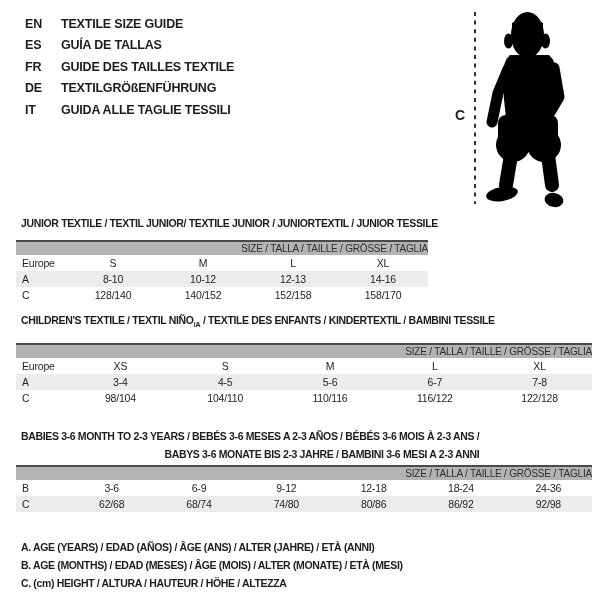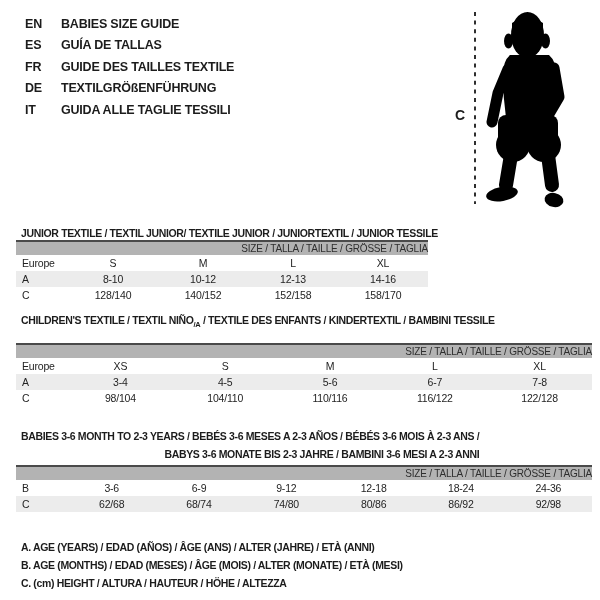--- a/index.html
+++ b/index.html
@@ -16,21 +16,21 @@
   }
   
   .lang-list{position:absolute;left:25px;top:13px;}
   .lang-row{display:flex;align-items:center;height:21.5px;font-weight:bold;font-size:12.5px;letter-spacing:-0.2px;white-space:nowrap;}
   .lang-code{width:36px;flex:0 0 36px;}
   
   .figure-svg{position:absolute;left:450px;top:5px;}
   .measure-label{position:absolute;left:455px;top:107px;font-weight:bold;font-size:14px;}
   
   .sec-title{position:absolute;left:21px;font-weight:bold;font-size:10.5px;letter-spacing:-0.35px;white-space:nowrap;line-height:17.5px;}
-  .t0{top:215px;margin-top:10px;}
+  .t0{top:215px;}
   .t1{top:312px;}
   .t2{top:428px;text-align:right;}
   .sub{font-size:7.5px;vertical-align:sub;}
   
   .tbl-wrap{position:absolute;left:16px;}
   .w0{top:240px;width:412px;}
   .w1{top:343px;width:576px;}
   .w2{top:465px;width:576px;}
   table.size-table{border-collapse:collapse;table-layout:fixed;width:100%;}
   table.size-table th{
@@ -49,21 +49,21 @@
   .footnote-line{font-weight:bold;font-size:10.5px;letter-spacing:-0.35px;line-height:18px;white-space:nowrap;}
 </style>
 </head>
 <body>
 
 <div id="canvas">
 
   <div class="lang-list">
       <div class="lang-row">
         <span class="lang-code">EN</span>
-        <span>BABIES SIZE GUIDE</span>
+        <span>TEXTILE SIZE GUIDE</span>
       </div>
       <div class="lang-row">
         <span class="lang-code">ES</span>
         <span>GUÍA DE TALLAS</span>
       </div>
       <div class="lang-row">
         <span class="lang-code">FR</span>
         <span>GUIDE DES TAILLES TEXTILE</span>
       </div>
       <div class="lang-row">

